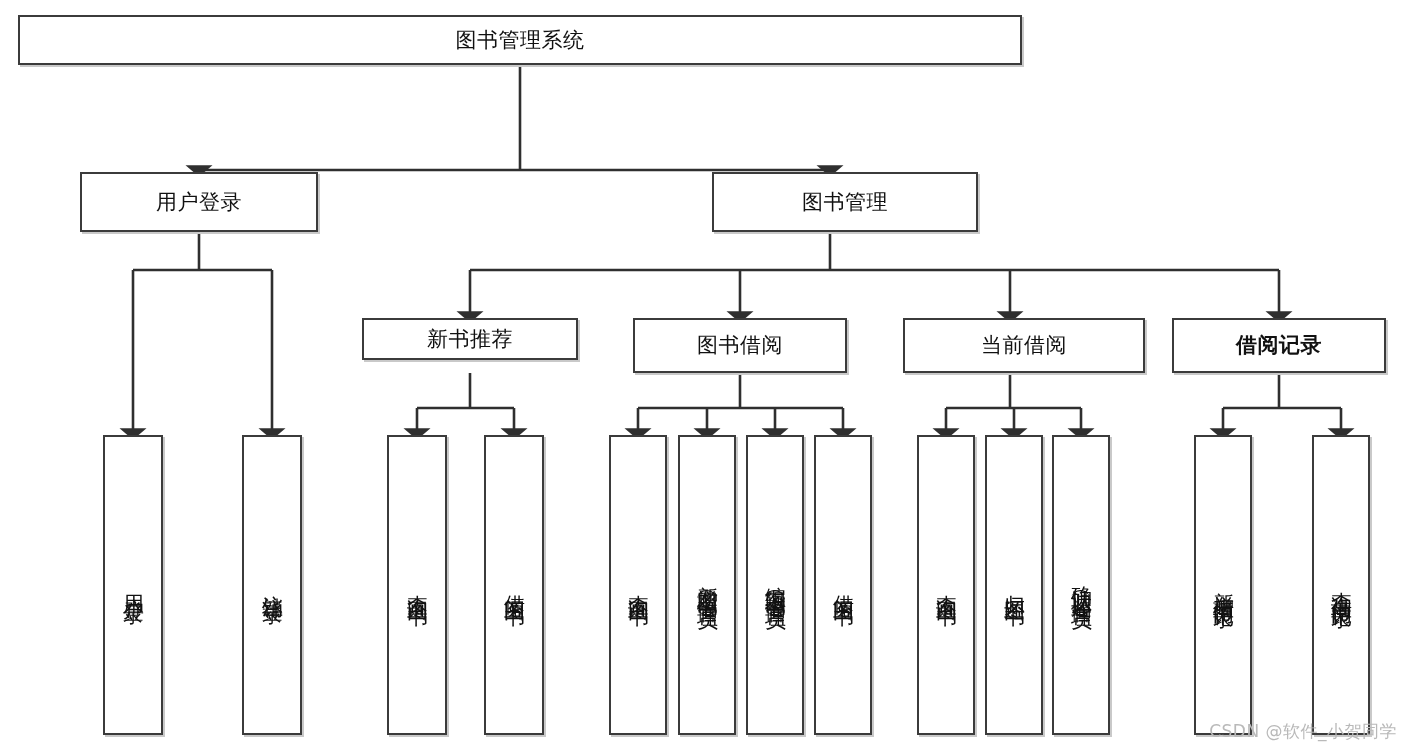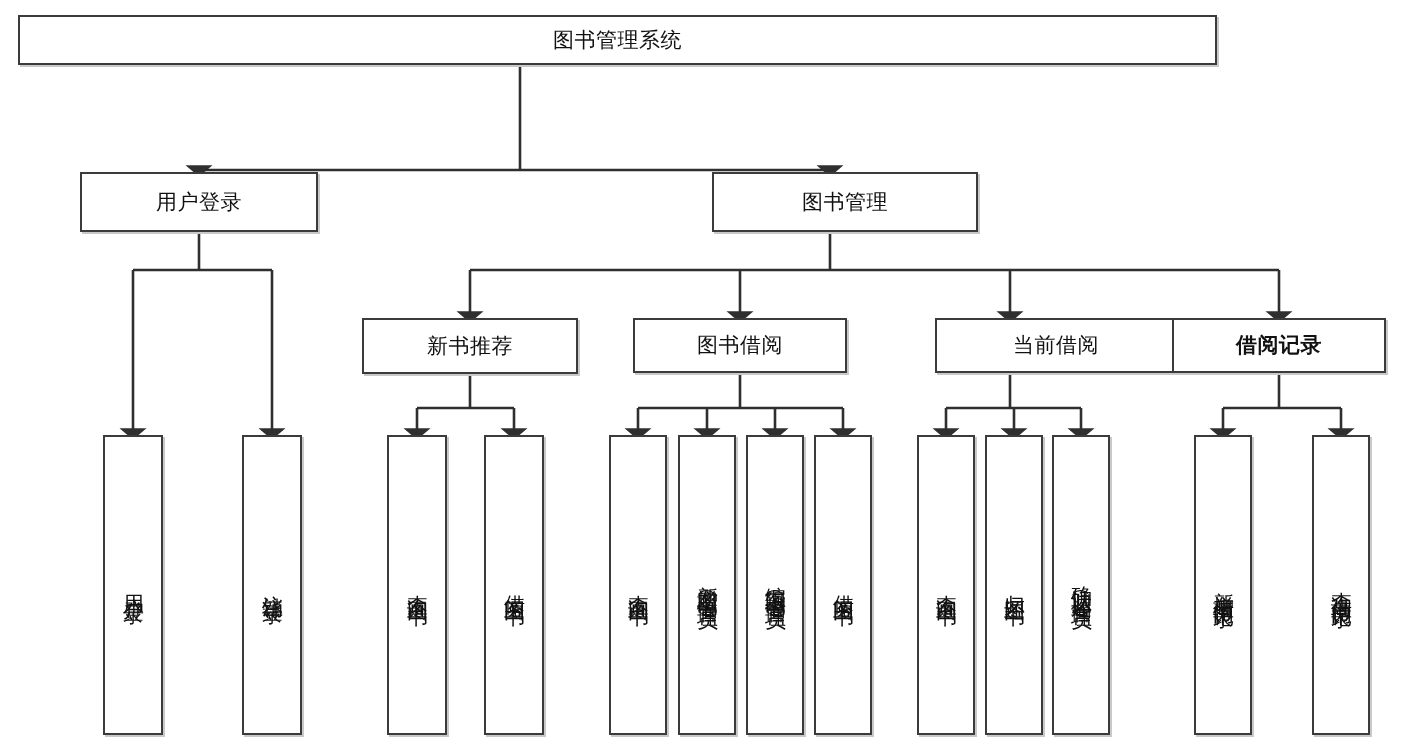--- a/index.html
+++ b/index.html
@@ -109,36 +109,36 @@
         <path d="M1014,408 L1014,434" marker-end="url(#arrow-head)"></path>
         <path d="M1081,408 L1081,434" marker-end="url(#arrow-head)"></path>
         <path d="M1279,373 L1279,408"></path>
         <path d="M1223,408 L1341,408"></path>
         <path d="M1223,408 L1223,434" marker-end="url(#arrow-head)"></path>
         <path d="M1341,408 L1341,434" marker-end="url(#arrow-head)"></path>
       </g>
   </svg>
 
   <div id="node-layer">
-      <div class="node horizontal" style="left: 18px; top: 15px; width: 1199px; height: 50px;">
+      <div class="node horizontal" style="left: 18px; top: 15px; width: 1004px; height: 50px;">
         <span class="node-label">图书管理系统</span>
       </div>
       <div class="node horizontal" style="left: 80px; top: 172px; width: 238px; height: 60px;">
         <span class="node-label">用户登录</span>
       </div>
       <div class="node horizontal" style="left: 712px; top: 172px; width: 266px; height: 60px;">
         <span class="node-label">图书管理</span>
       </div>
-      <div class="node horizontal" style="left: 362px; top: 318px; width: 216px; height: 56px;">
+      <div class="node horizontal" style="left: 362px; top: 318px; width: 216px; height: 42px;">
         <span class="node-label">新书推荐</span>
       </div>
       <div class="node horizontal" style="left: 633px; top: 318px; width: 214px; height: 55px;">
         <span class="node-label">图书借阅</span>
       </div>
-      <div class="node horizontal" style="left: 903px; top: 318px; width: 242px; height: 55px; margin-left: 32px;">
+      <div class="node horizontal" style="left: 903px; top: 318px; width: 242px; height: 55px;">
         <span class="node-label">当前借阅</span>
       </div>
       <div class="node horizontal" style="left: 1172px; top: 318px; width: 214px; height: 55px; font-weight: bold;">
         <span class="node-label">借阅记录</span>
       </div>
       <div class="node vertical" style="left: 103px; top: 435px; width: 60px; height: 300px;">
         <span class="node-label">用户登录</span>
       </div>
       <div class="node vertical" style="left: 242px; top: 435px; width: 60px; height: 300px;">
         <span class="node-label">注销登录</span>
@@ -171,13 +171,14 @@
         <span class="node-label">确认归还（管理员）</span>
       </div>
       <div class="node vertical" style="left: 1194px; top: 435px; width: 58px; height: 300px;">
         <span class="node-label">新增借阅记录</span>
       </div>
       <div class="node vertical" style="left: 1312px; top: 435px; width: 58px; height: 300px;">
         <span class="node-label">查询借阅记录</span>
       </div>
     </div>
 
+  <div id="watermark">CSDN @软件_小贺同学</div>
 </div>
 
 </body></html>

